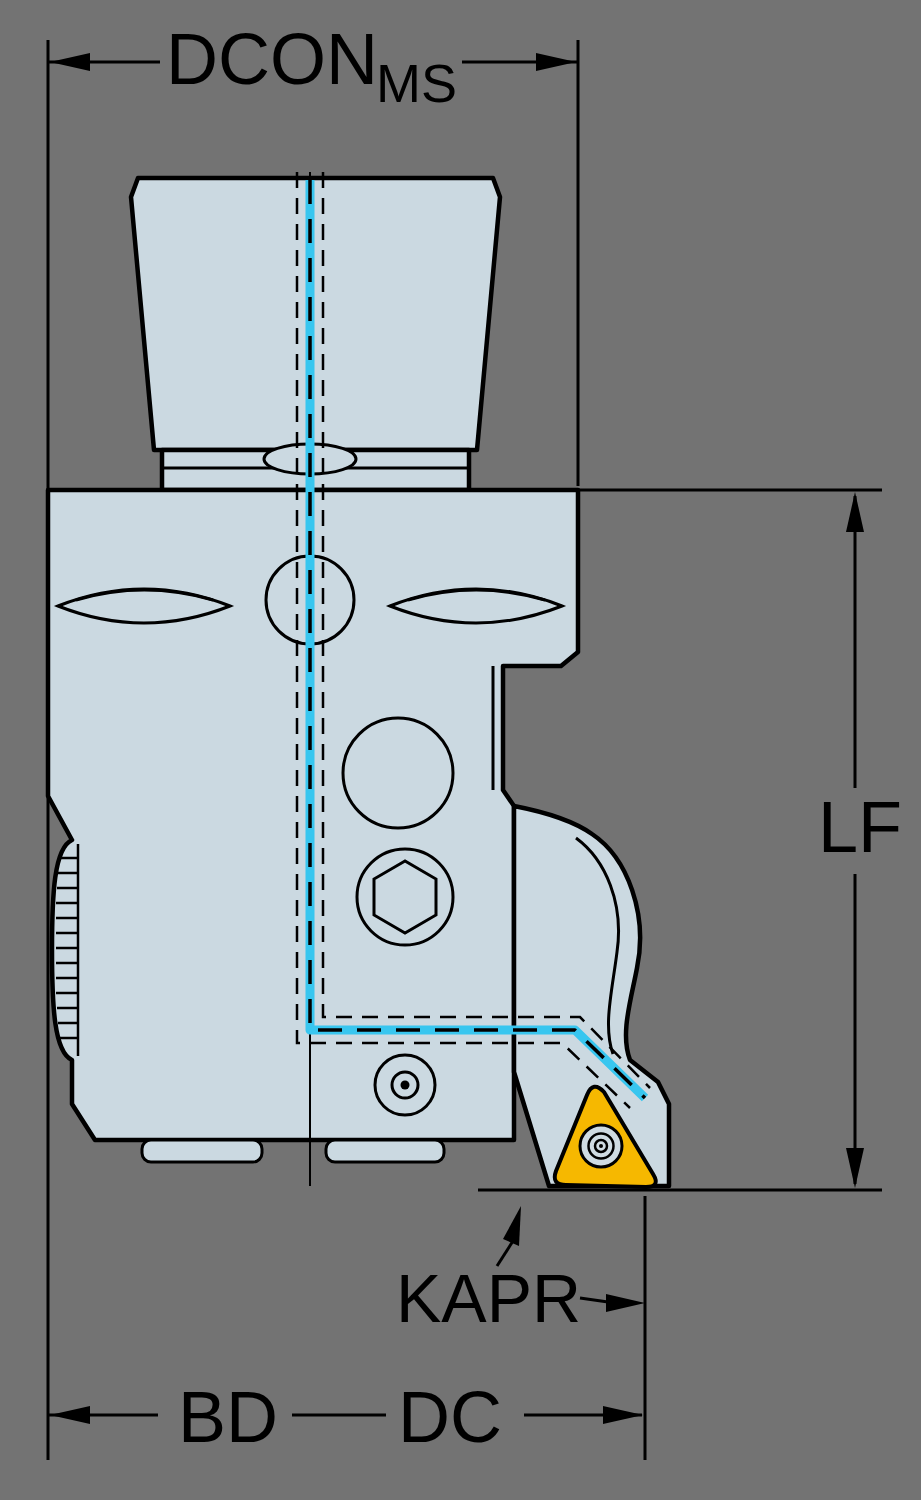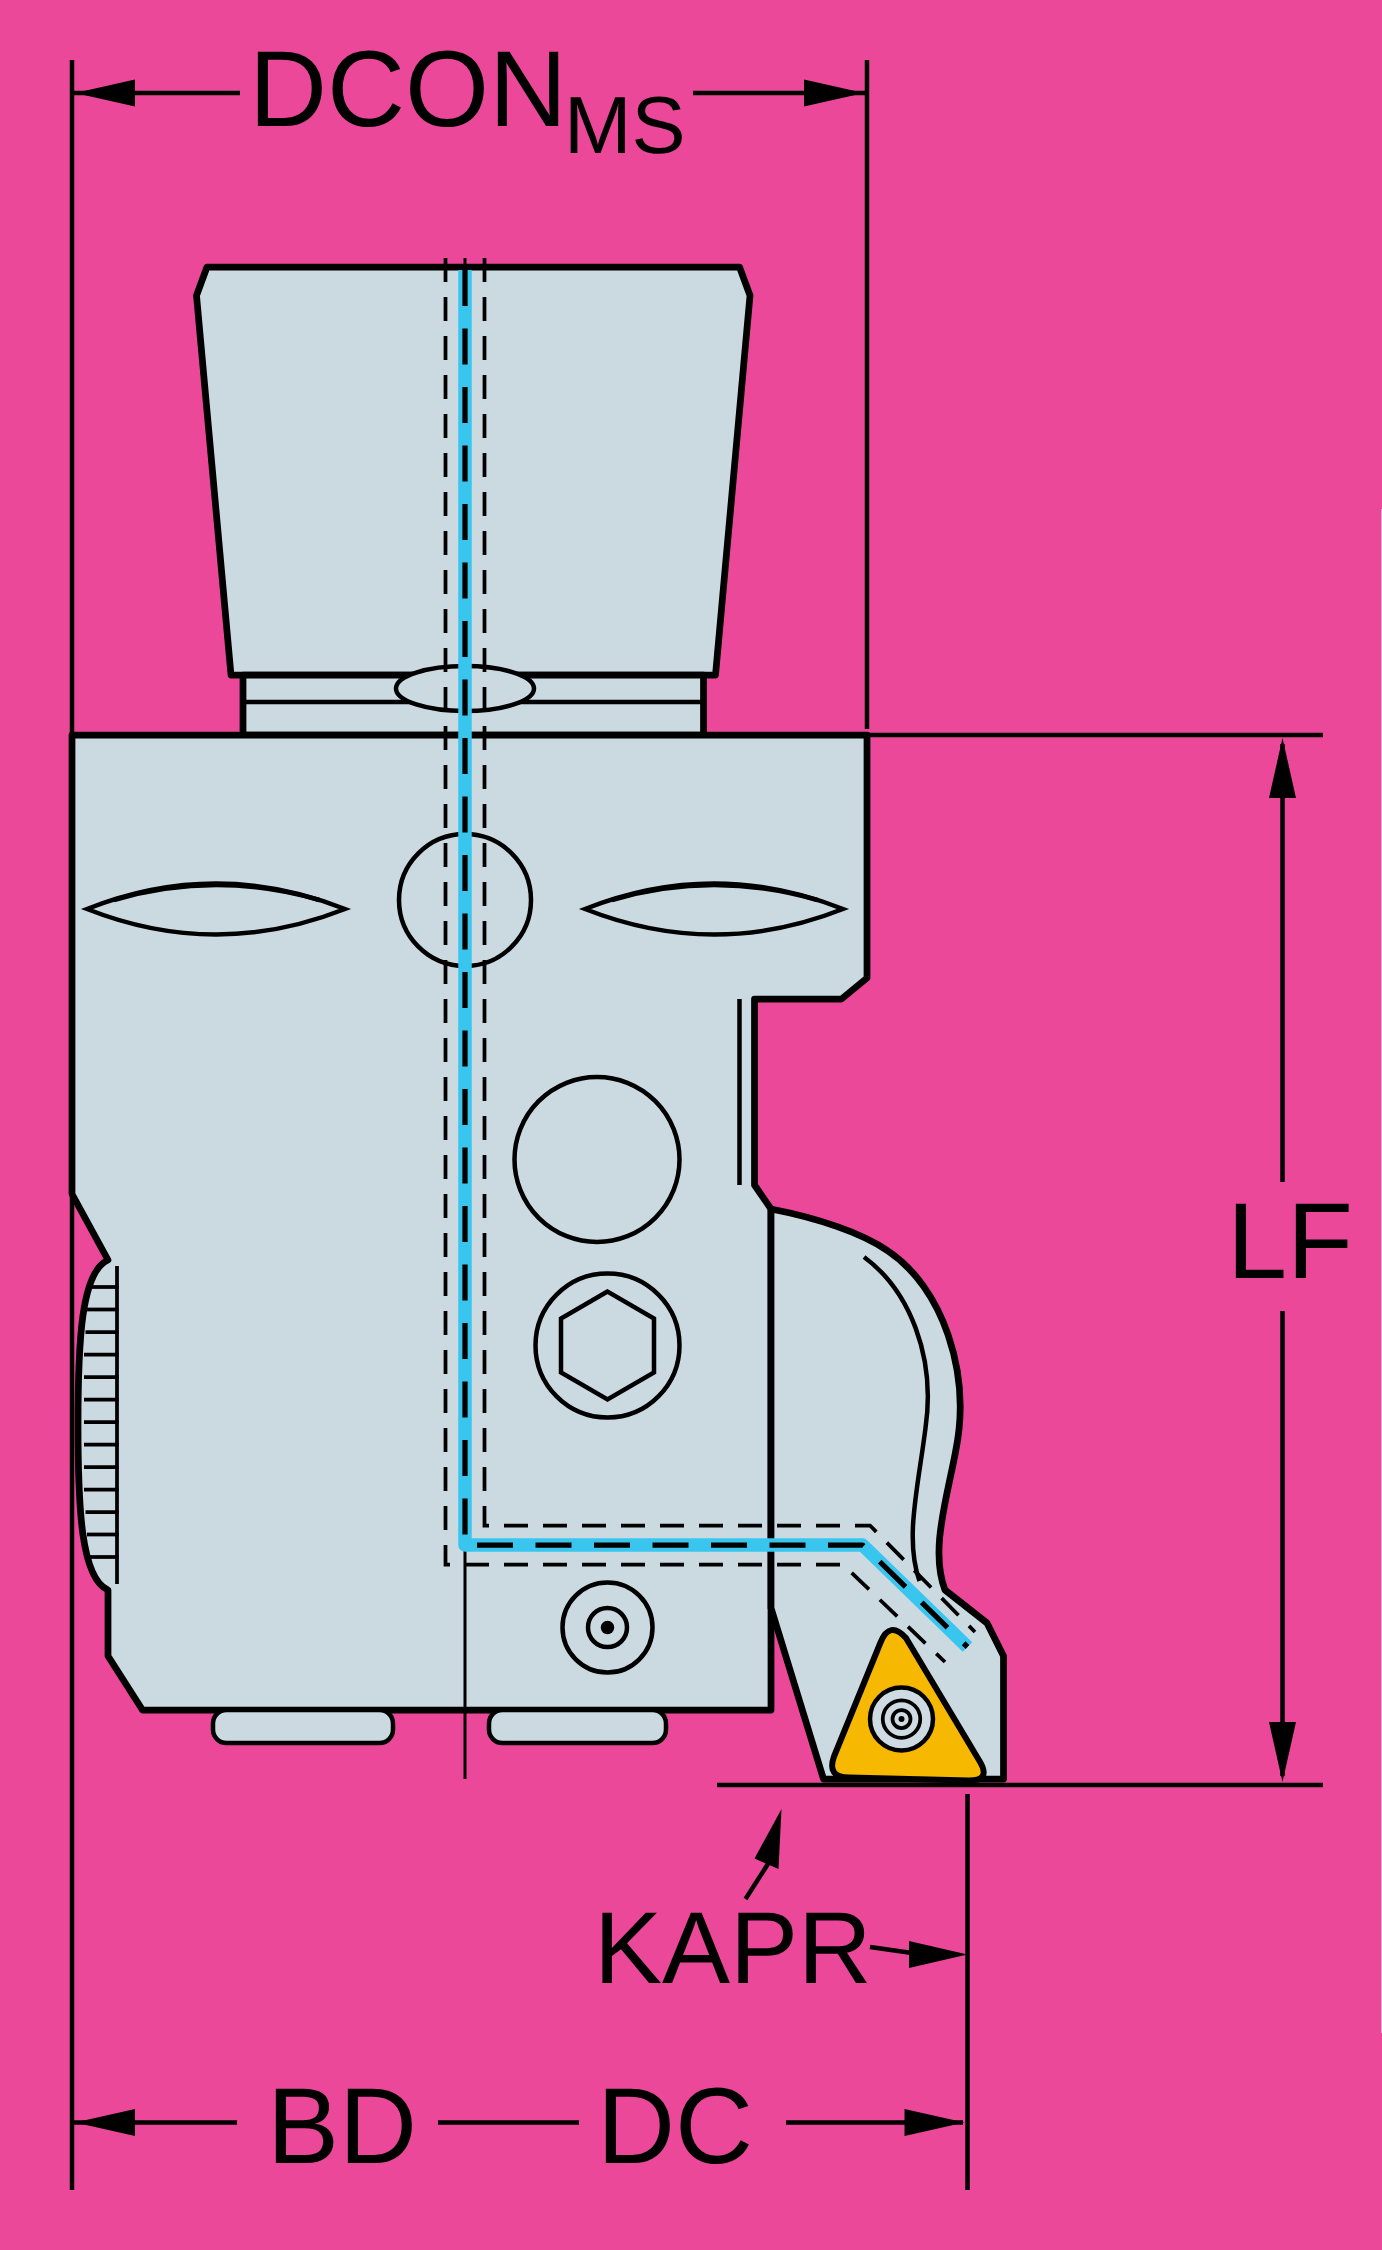--- a/index.html
+++ b/index.html
@@ -1,16 +1,16 @@
 <!DOCTYPE html>
 <html><head>
 <meta charset="utf-8">
 <style>
   html,body{margin:0;padding:0;background:#ffffff;}
-  .canvas{position:relative;width:921px;height:1500px;background:#ec4899;overflow:hidden;}
+  .canvas{position:relative;width:921px;height:1500px;background:#737373;overflow:hidden;}
   svg{display:block;}
   text{font-family:"Liberation Sans",sans-serif;fill:#000;}
   .dim-line{stroke:#000;stroke-width:3;fill:none;}
   .outline{stroke:#000;stroke-width:4.5;stroke-linejoin:round;}
   .detail{stroke:#000;stroke-width:3;fill:none;}
   .bodyfill{fill:#cbd9e1;}
   .hidden-dash{stroke:#000;stroke-width:2.5;fill:none;stroke-dasharray:16 10;}
   .coolant{stroke:#38c6ef;stroke-width:9;fill:none;stroke-linejoin:round;}
   .coolant-dash{stroke:#000;stroke-width:3.5;fill:none;stroke-dasharray:24 15;stroke-linejoin:round;}
   .arrow{fill:#000;stroke:none;}

